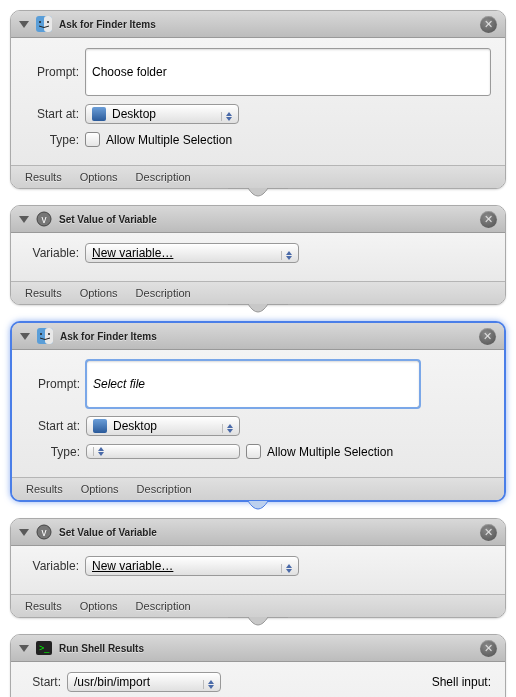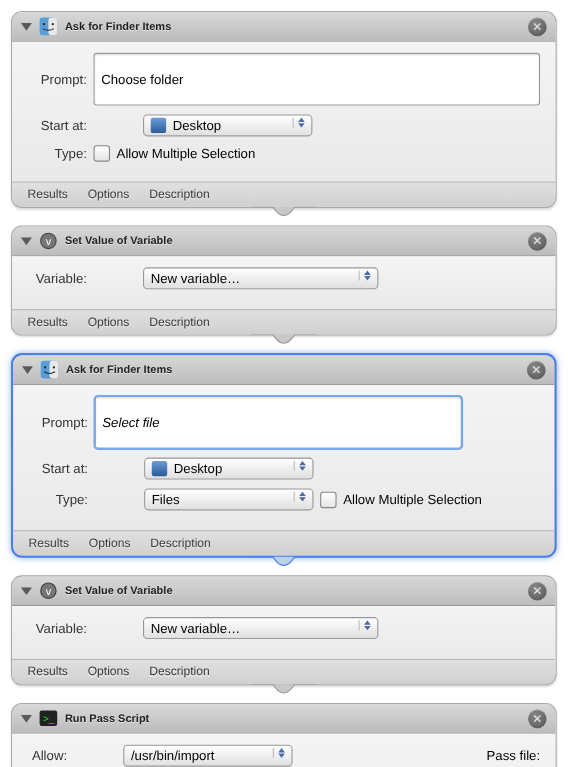--- a/index.html
+++ b/index.html
@@ -90,27 +90,26 @@
   outline: 2px solid #7aa7e8;
   outline-offset: -1px;
   font-style: italic;
 }
 .select-box {
   border: 1px solid #999;
   border-radius: 4px;
   background: linear-gradient(to bottom, #ffffff, #e0e0e0);
   padding: 2px 6px;
   display: inline-flex;
-  align-items: flex-start;
+  align-items: flex-end;
   gap: 6px;
   cursor: pointer;
   min-width: 100px;
   box-shadow: 0 1px 0 rgba(255,255,255,0.6) inset;
   position: relative;
-  margin-left: 45px;
 }
 .select-box .sel-text { flex: 1; }
 .select-arrows {
   display: flex;
   flex-direction: column;
   border-left: 1px solid #bbb;
   padding-left: 4px;
   gap: 1px;
 }
 .arr-up { width:0;height:0;border-left:3px solid transparent;border-right:3px solid transparent;border-bottom:4px solid #4a6aa8;}
@@ -157,21 +156,21 @@
   background: #fff;
   font-family: Monaco, "Courier New", monospace;
   font-size: 11px;
   padding: 6px;
   white-space: pre;
   line-height: 1.4;
   box-shadow: inset 0 1px 2px rgba(0,0,0,0.15);
   height: 72px;
   overflow: hidden;
 }
-.wide-select { min-width: 200px; }
+.wide-select { min-width: 200px; text-decoration: underline; }
 .mid-select { min-width: 140px; }
 </style>
 </head>
 <body>
 
 <div class="action-card">
   <div class="card-header">
     <div class="disclosure"></div>
     <span class="action-icon">
       <svg width="18" height="18">
@@ -284,21 +283,20 @@
         <span class="sel-text">Desktop</span>
         <span class="select-arrows">
             <span class="arr-up"></span>
             <span class="arr-down"></span>
           </span>
       </div>
     </div>
     <div class="form-row">
       <span class="form-label">Type:</span>
       <div class="select-box mid-select">
-        <span class="sel-text">Files</span>
         <span class="select-arrows">
             <span class="arr-up"></span>
             <span class="arr-down"></span>
           </span>
       </div>
       <span class="checkbox"></span>
       <span>Allow Multiple Selection</span>
     </div>
   </div>
   <div class="card-footer">
@@ -353,35 +351,35 @@
 
 <div class="action-card">
   <div class="card-header">
     <div class="disclosure"></div>
     <span class="action-icon">
       <svg width="18" height="18">
           <rect x="1" y="2" width="16" height="14" rx="2" fill="#222"></rect>
           <text x="4" y="12" font-size="9" fill="#0f0">&gt;_</text>
         </svg>
     </span>
-    <span class="card-title">Run Pass Script</span>
-    <div class="close-btn">✕</div>
-  </div>
-  <div class="card-body">
-    <div class="form-row">
-      <span class="form-label" style="width:36px">Allow:</span>
+    <span class="card-title">Run Shell Results</span>
+    <div class="close-btn">✕</div>
+  </div>
+  <div class="card-body">
+    <div class="form-row">
+      <span class="form-label" style="width:36px">Start:</span>
       <div class="select-box mid-select">
         <span class="sel-text">/usr/bin/import</span>
         <span class="select-arrows">
             <span class="arr-up"></span>
             <span class="arr-down"></span>
           </span>
       </div>
       <span style="flex:1"></span>
-      <span>Pass file:</span>
+      <span>Shell input:</span>
     </div>
     <div class="script-area">import sys
 
 for f in sys.argv[1:]:
     print f</div>
   </div>
 
 </div>
 
 </body></html>

